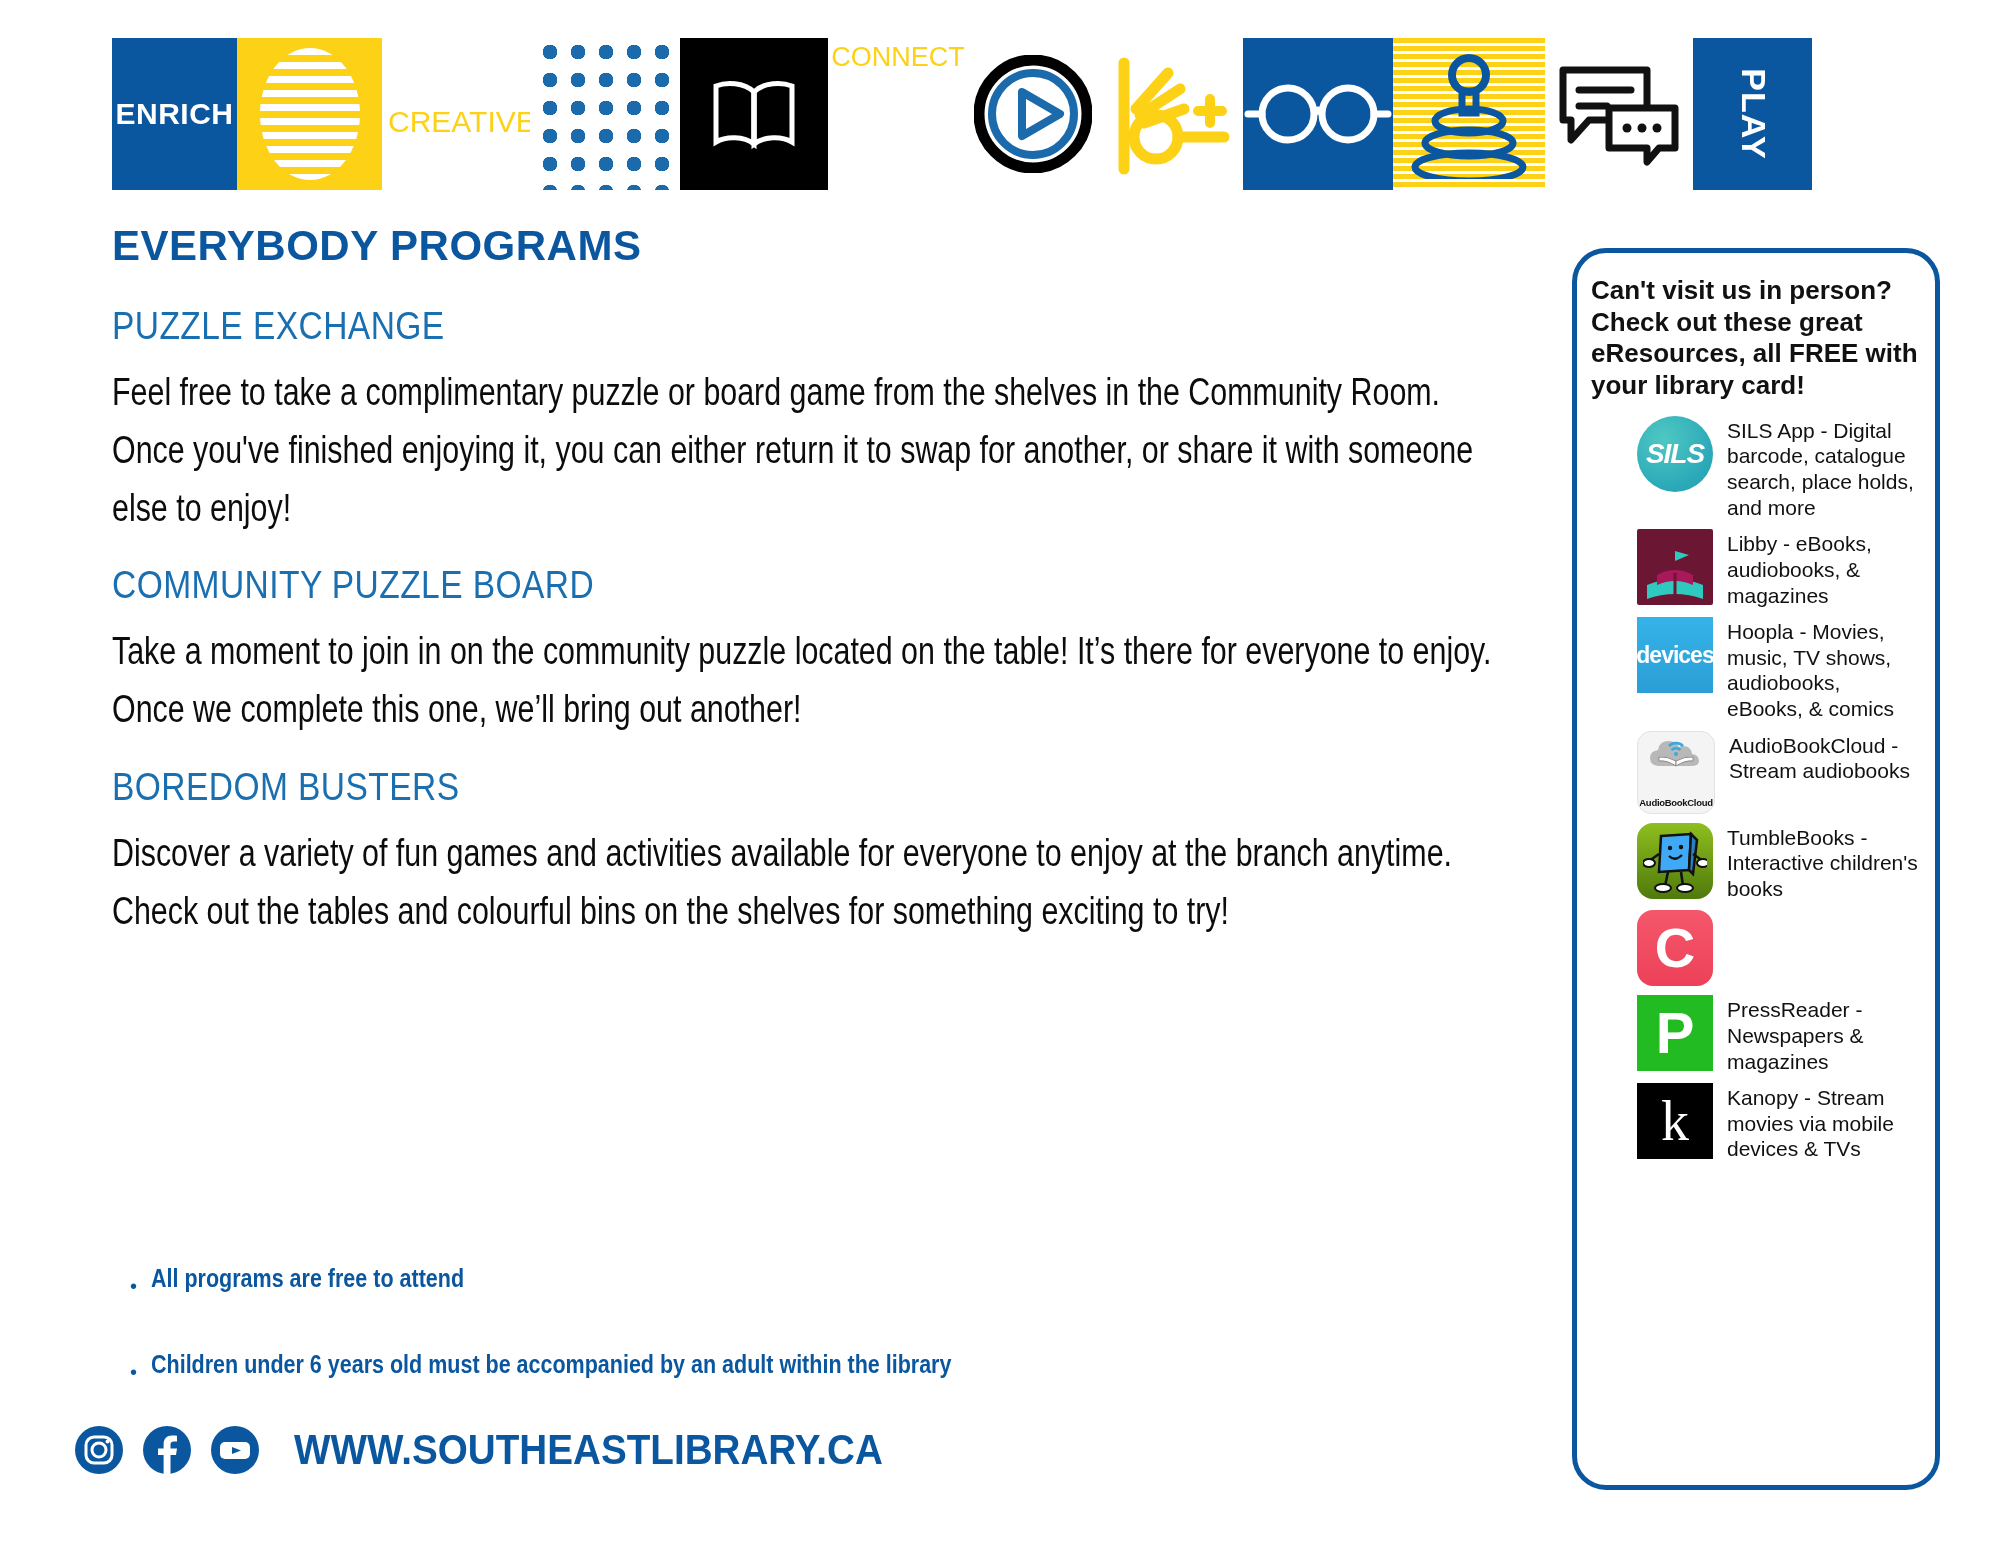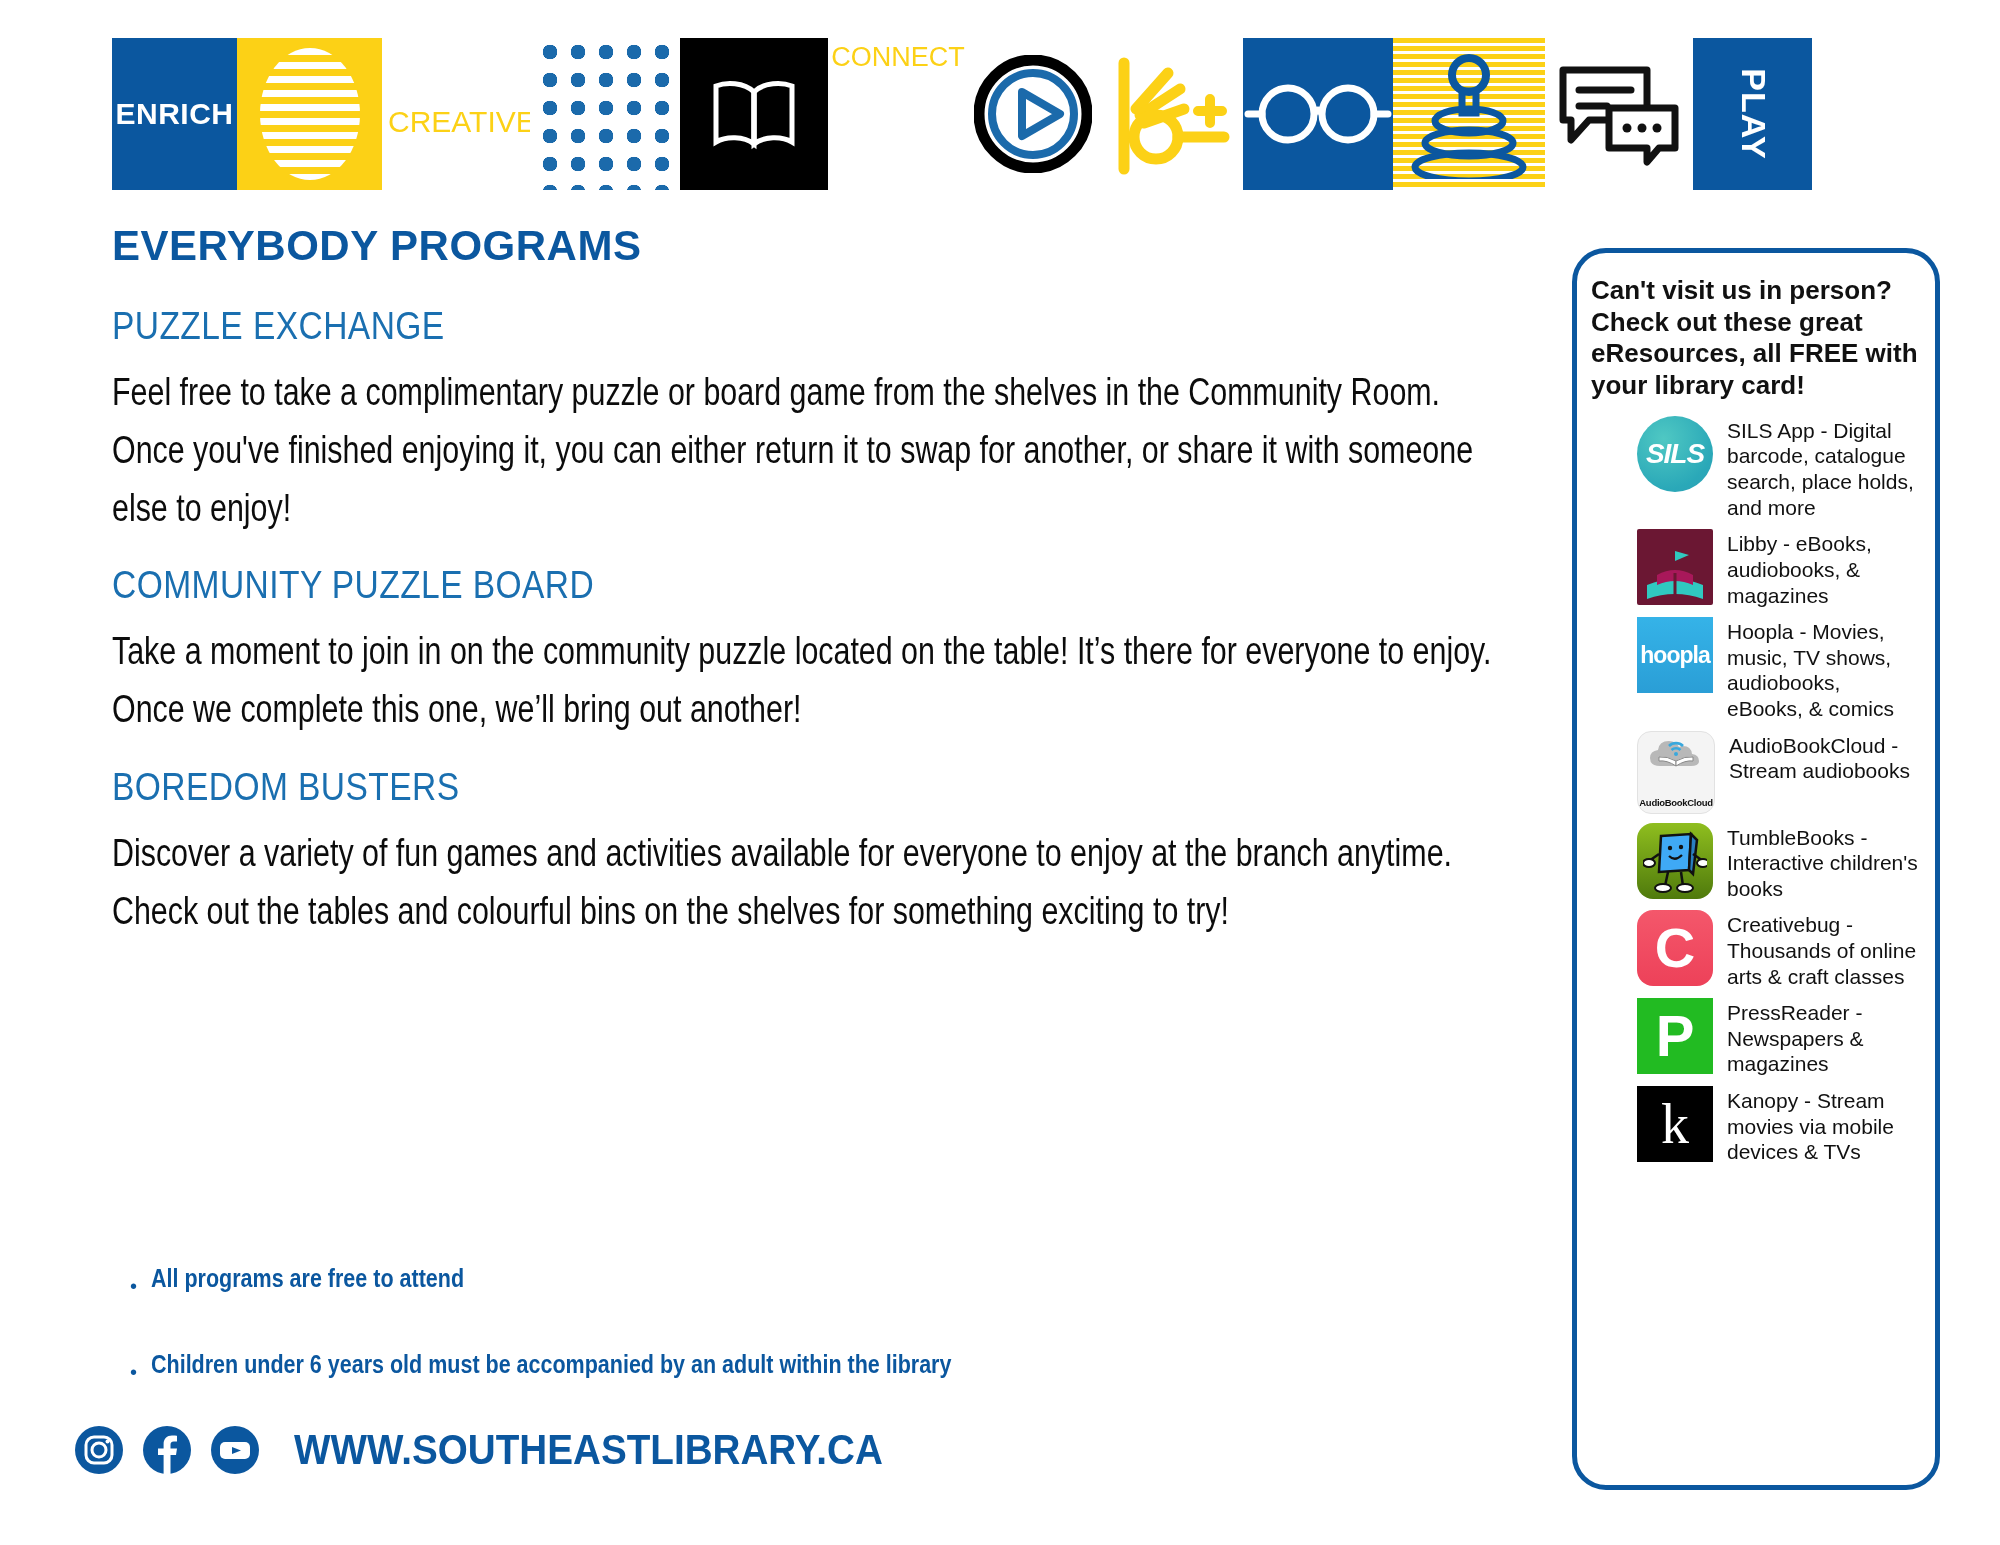--- a/index.html
+++ b/index.html
@@ -510,21 +510,21 @@
           <path d="M20 46 Q38 36 56 46 L56 56 Q38 48 20 56 Z" fill="#a8185a"></path>
           <path d="M38 30 Q38 24 38 22 L52 26 L38 32 Z" fill="#30c9c0"></path>
           <line x1="38" y1="44" x2="38" y2="68" stroke="#6b1733" stroke-width="3"></line>
         </svg>
       </div>
       <div class="res-text">Libby - eBooks, audiobooks, &amp; magazines</div>
     </div>
 
     <div class="res-item">
       <div class="res-logo logo-hoopla">
-        <span>hoopla</span>
+        <span>devices</span>
       </div>
       <div class="res-text">Hoopla - Movies, music, TV shows, audiobooks, eBooks, &amp; comics</div>
     </div>
 
     <div class="res-item">
       <div class="res-logo logo-abc">
         <svg width="56" height="40" viewBox="0 0 56 40" style="margin-bottom:2px">
           <path d="M12 34 q-10 0 -10 -8 q0 -7 8 -8 q1 -9 11 -9 q7 0 10 6 q2 -1 4 -1 q8 0 9 8 q7 1 7 7 q0 5 -8 5 Z" fill="#b8b8b8"></path>
           <path d="M28 34 q-9 -6 -17 -5 l0 -4 q8 -1 17 4 Z" fill="#fff" stroke="#888" stroke-width="1"></path>
           <path d="M28 34 q9 -6 17 -5 l0 -4 q-8 -1 -17 4 Z" fill="#fff" stroke="#888" stroke-width="1"></path>
@@ -555,21 +555,20 @@
           <ellipse cx="42" cy="60" rx="8" ry="4" fill="#fff" stroke="#111" stroke-width="2"></ellipse>
         </svg>
       </div>
       <div class="res-text">TumbleBooks - Interactive children's books</div>
     </div>
 
     <div class="res-item">
       <div class="res-logo logo-creativebug">
         <span>C</span>
       </div>
-      <div class="res-text">Creativebug - Thousands of online arts &amp; craft classes</div>
     </div>
 
     <div class="res-item">
       <div class="res-logo logo-pressreader">
         <span>P</span>
       </div>
       <div class="res-text">PressReader - Newspapers &amp; magazines</div>
     </div>
 
     <div class="res-item">

